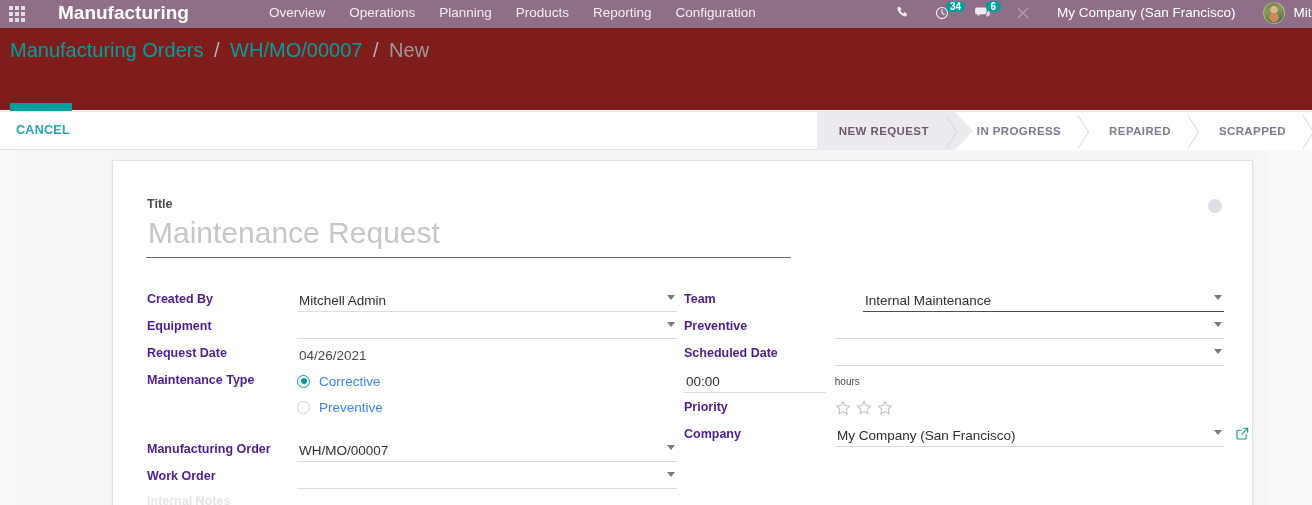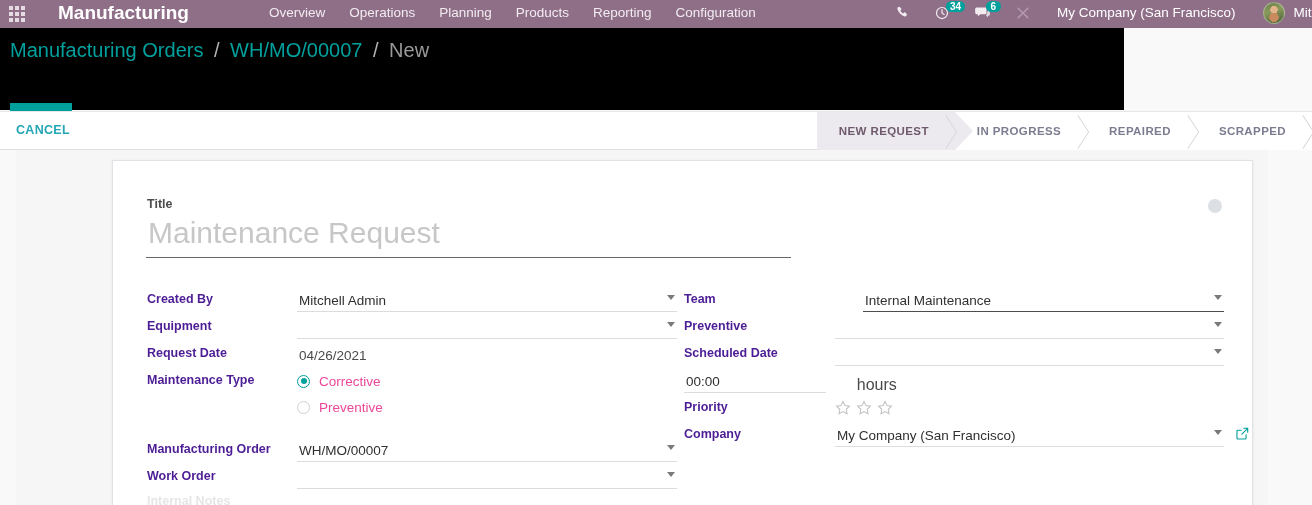--- a/index.html
+++ b/index.html
@@ -87,22 +87,22 @@
     flex: 0 0 auto;
   }
   .user-name {
     font-size: 13.5px; color: #ffffff;
     margin-left: 8px; white-space: nowrap;
   }
 
   
   .cp {
     position: absolute; top: 28px; left: 0;
-    width: 1124px; height: 82px;
-    background: #000000;
+    width: 1312px; height: 82px;
+    background: #7f1d1d;
   }
   .breadcrumb {
     position: absolute; left: 10px; top: 11px;
     font-size: 20px;
     white-space: nowrap;
   }
   .breadcrumb .bc-link { color: #00a09d; cursor: pointer; }
   .breadcrumb .bc-sep { color: #b4b4b4; margin: 0 5px; }
   .breadcrumb .bc-cur { color: #9a9a9a; }
 
@@ -270,27 +270,27 @@
     position: relative;
     cursor: pointer;
   }
   .radio.on { border-color: #00a09d; }
   .radio.on:after {
     content: "";
     position: absolute; left: 2.5px; top: 2.5px;
     width: 6px; height: 6px; border-radius: 50%;
     background: #00a09d;
   }
-  .radio-label { font-size: 13.5px; color: #ec4899; }
+  .radio-label { font-size: 13.5px; color: #3b82f6; }
 
   .stars { display: flex; align-items: center; padding-top: 5px; }
   .stars svg { margin-right: 5px; cursor: pointer; }
   .hours-label {
-    font-size: 16px; color: #4a4a4a;
-    margin-left: 27px;
+    font-size: 10px; color: #4a4a4a;
+    margin-left: 5px;
     padding-top: 4px;
     display: inline-block;
   }
   .extlink {
     position: absolute; right: -25px; top: 5px;
     color: #00a09d; cursor: pointer;
   }
   .notes-label {
     position: absolute; left: 34px; top: 333px;
     font-size: 12.5px; font-weight: bold;

